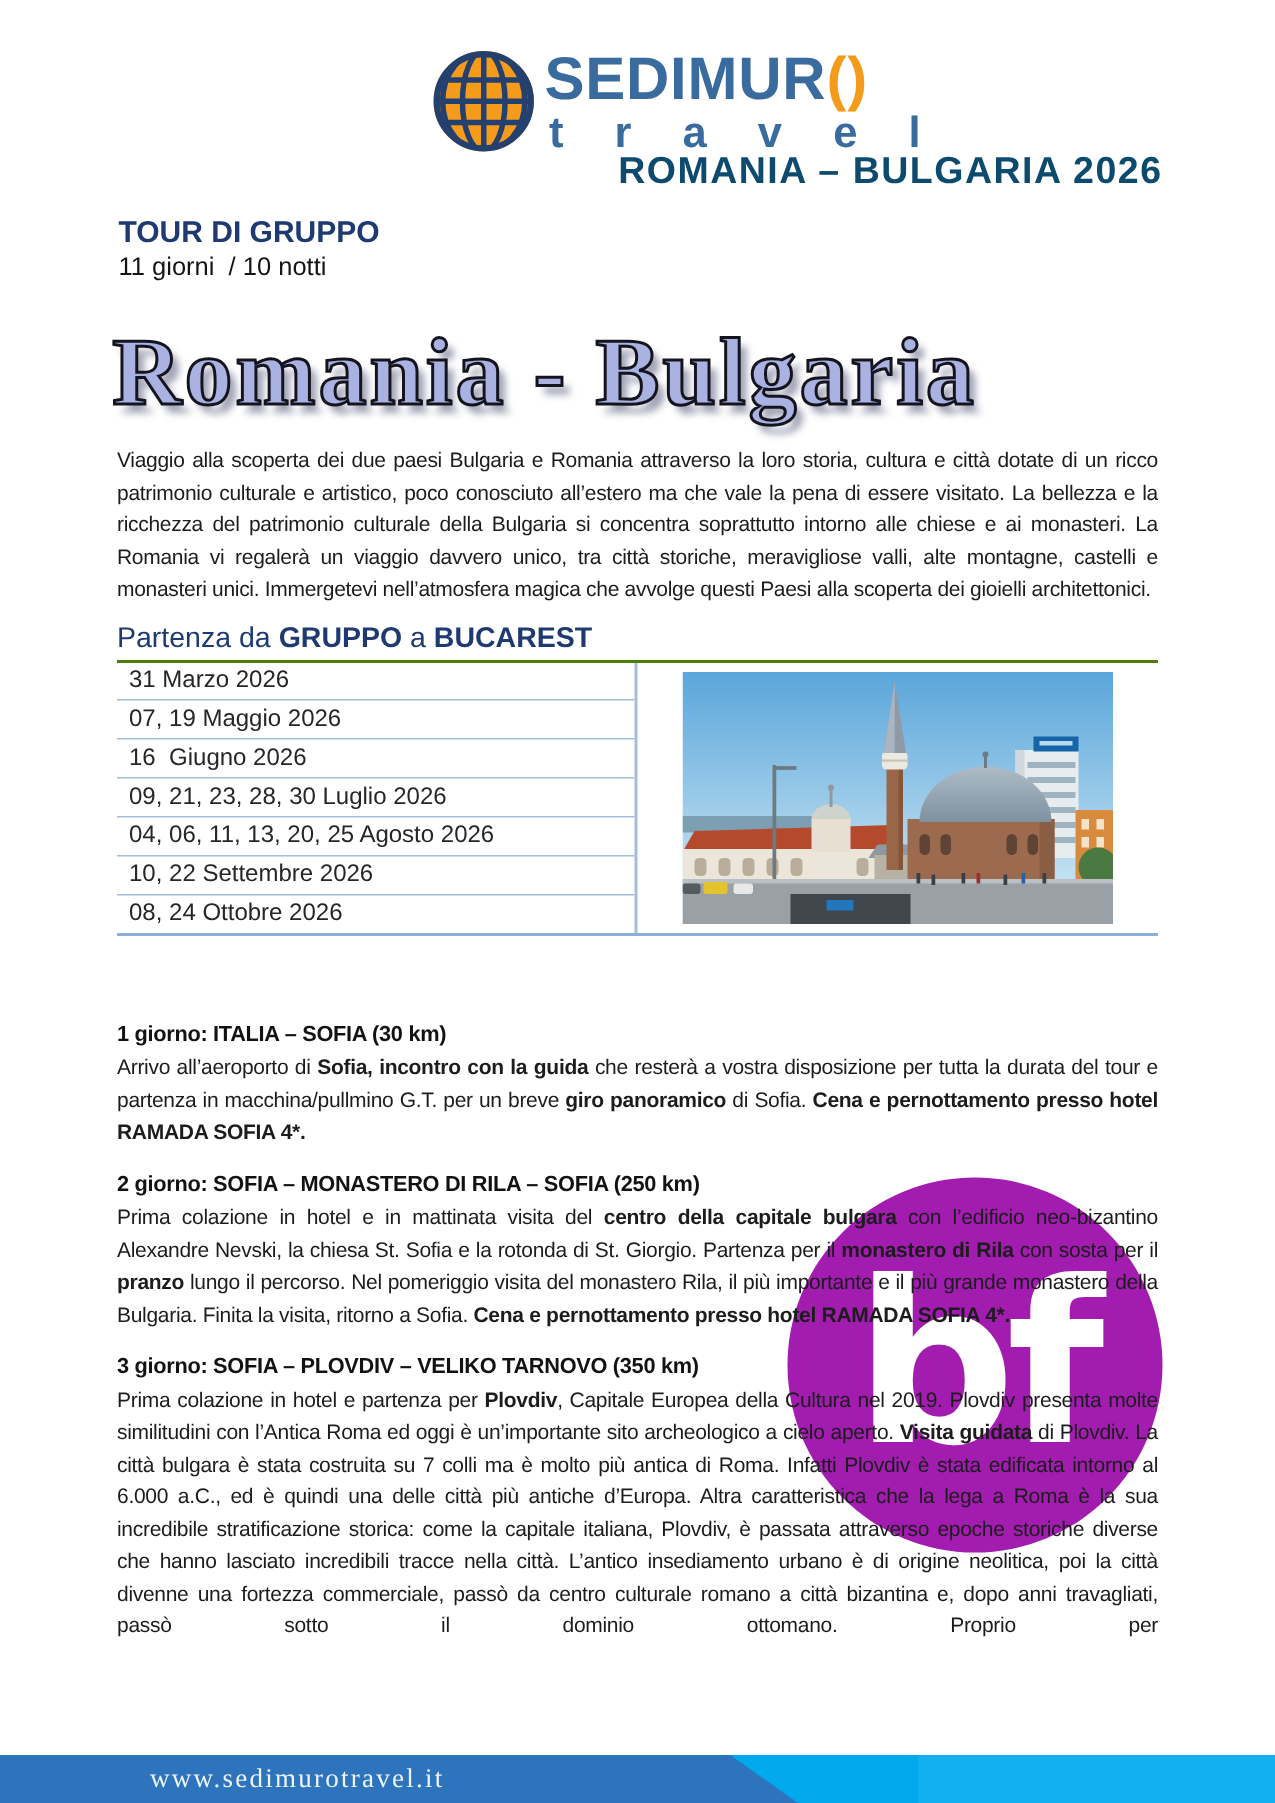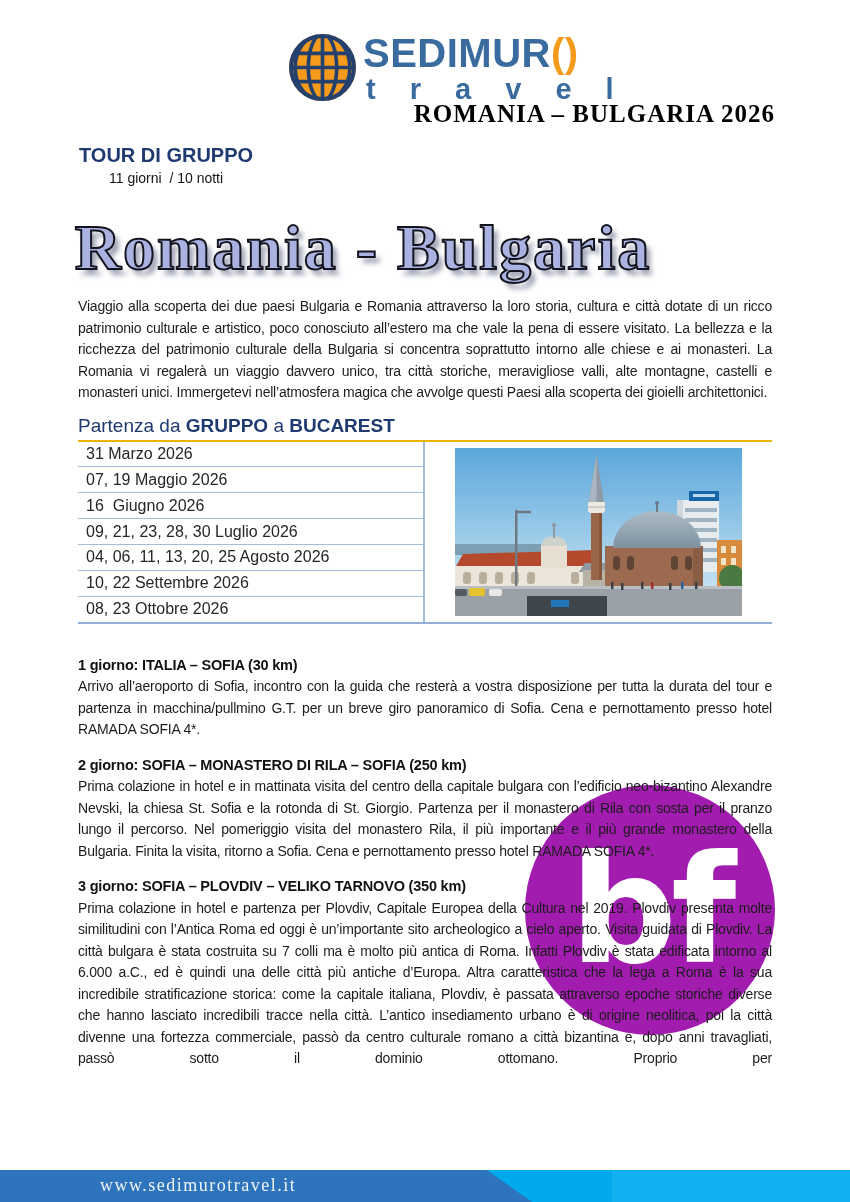--- a/index.html
+++ b/index.html
@@ -12,44 +12,44 @@
   .watermark span{font-family:"DejaVu Sans",sans-serif;font-weight:700;font-size:150px;
                   color:#ffffff;letter-spacing:-6px;line-height:1;}
 
   
   .logo{position:absolute;left:286px;top:31px;display:flex;align-items:center;z-index:2;}
   .logo svg{display:block;}
   .brand-text{margin-left:4px;}
   .brand-name{font-size:40px;font-weight:800;color:#3a6b9e;line-height:42px;letter-spacing:0.5px;}
   .brand-name .paren{color:#f49b1c;font-weight:800;}
   .brand-sub{font-size:29px;font-weight:700;color:#3a6b9e;letter-spacing:13px;line-height:30px;margin-left:3px;}
-  .doc-title{position:absolute;right:75px;top:100px;font-family:Liberation Serif, serif;
-             font-size:25px;font-weight:700;letter-spacing:1px;color:#000000;z-index:2;}
+  .doc-title{position:absolute;right:75px;top:100px;font-family:Liberation Sans, sans-serif;
+             font-size:25px;font-weight:700;letter-spacing:1px;color:#0c4a6e;z-index:2;}
 
   .tour-info{position:absolute;left:79px;top:143px;z-index:2;}
   .tour-label{font-size:20px;font-weight:700;color:#1e3a70;line-height:24px;}
-  .tour-duration{font-size:14px;line-height:22px;color:#141414;text-align:center;}
+  .tour-duration{font-size:17px;line-height:22px;color:#141414;}
 
   
   .hero{position:absolute;left:0;top:208px;width:726px;text-align:center;z-index:1;
         font-family:"Liberation Serif",serif;font-weight:700;font-size:64px;line-height:80px;
         color:#a9b2e0;-webkit-text-stroke:2px #14141f;letter-spacing:2px;
         text-shadow:5px 6px 5px rgba(100,105,135,0.6);}
 
   
   .content{position:absolute;left:78px;top:296px;width:694px;z-index:1;}
   .para{font-size:14px;line-height:21.5px;letter-spacing:-0.2px;text-align:justify;color:#1c1c1c;margin:0;}
-  .b{font-weight:400;margin-top:16px;}
+  .b{font-weight:700;margin-top:16px;}
   .intro{margin-bottom:10px;}
 
   
   .dep-heading{font-size:19px;line-height:24px;color:#1e3a70;margin-bottom:2px;}
   .dep-heading .bold{font-weight:700;}
-  .dep-table{position:relative;height:180px;border-top:2px solid #eab308;border-bottom:2px solid #8fafd6;
-             margin-bottom:31px;}
+  .dep-table{position:relative;height:180px;border-top:2px solid #4d7c0f;border-bottom:2px solid #8fafd6;
+             margin-bottom:56px;}
   .dates-col{position:absolute;left:0;top:0;width:345px;height:100%;border-right:2px solid #a3bedd;
              display:flex;flex-direction:column;}
   .date-row{flex:1;display:flex;align-items:center;padding-left:8px;font-size:16px;color:#262626;
             border-bottom:1px solid #a3bedd;}
   .date-row:last-child{border-bottom:none;}
   .photo-cell{position:absolute;left:377px;top:6px;width:287px;height:168px;}
 
   
   .day{margin-bottom:14px;}
   .day h3{font-size:14.5px;line-height:21.5px;font-weight:700;color:#121212;margin:0;letter-spacing:-0.2px;}
@@ -118,21 +118,21 @@
     </div>
 
     <div class="dep-table">
       <div class="dates-col">
         <div class="date-row">31 Marzo 2026</div>
         <div class="date-row">07, 19 Maggio 2026</div>
         <div class="date-row">16&nbsp; Giugno 2026</div>
         <div class="date-row">09, 21, 23, 28, 30 Luglio 2026</div>
         <div class="date-row">04, 06, 11, 13, 20, 25 Agosto 2026</div>
         <div class="date-row">10, 22 Settembre 2026</div>
-        <div class="date-row">08, 23 Ottobre 2026</div>
+        <div class="date-row">08, 24 Ottobre 2026</div>
       </div>
 
       <div class="photo-cell">
         <svg width="287" height="168" viewBox="0 0 287 168">
           <defs>
             <linearGradient id="skyg" x1="0" y1="0" x2="0" y2="1">
               <stop offset="0" stop-color="#5aa6da"></stop>
                 <stop offset="1" stop-color="#d9edf7"></stop>
             </linearGradient>
             <linearGradient id="domeg" x1="0" y1="0" x2="0" y2="1">

